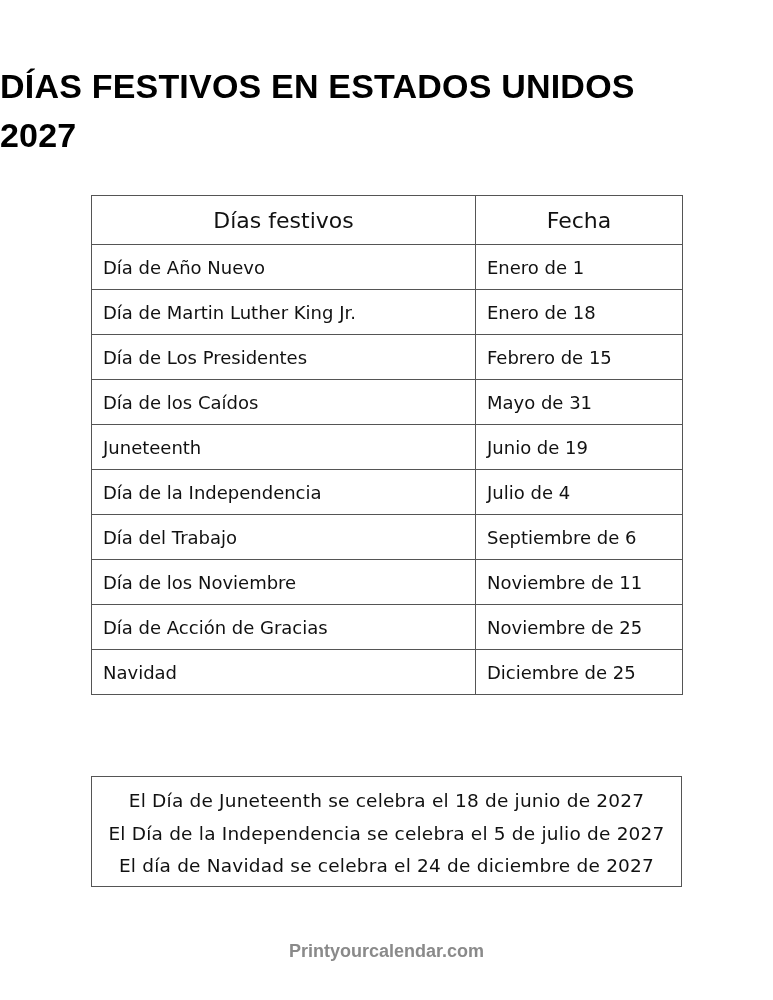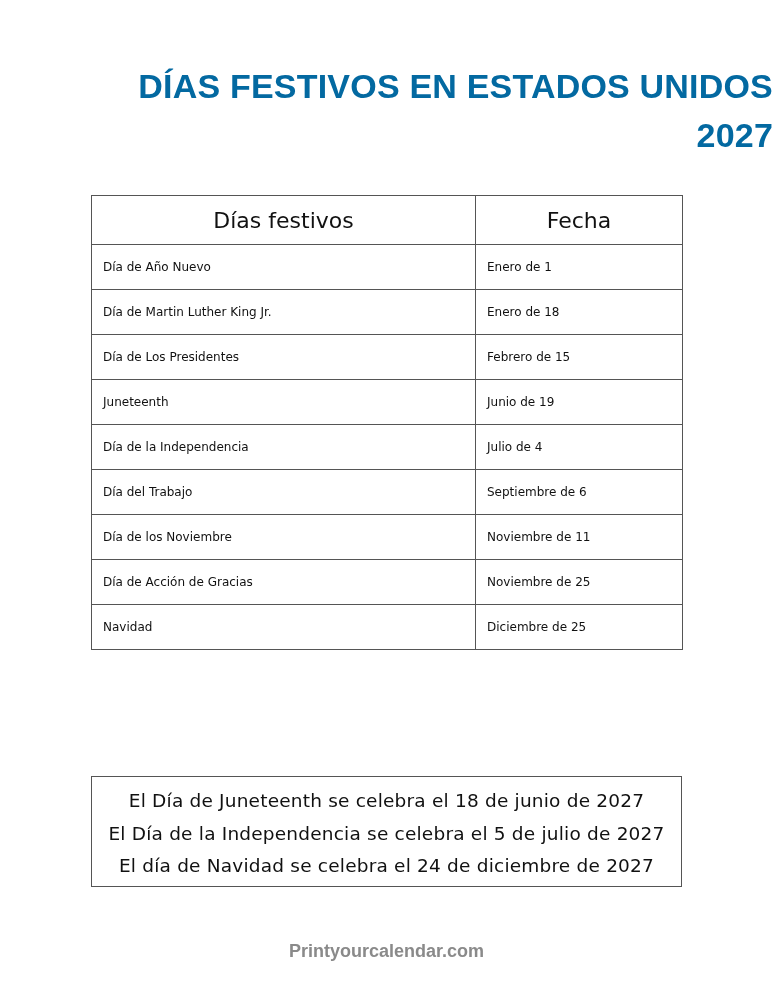--- a/index.html
+++ b/index.html
@@ -1,31 +1,31 @@
 <!DOCTYPE html>
 <html><head>
 <meta charset="utf-8">
 <style>
   html, body { margin: 0; padding: 0; }
   body {
     width: 773px; height: 1000px; background: #ffffff; position: relative;
     font-family: "DejaVu Sans", sans-serif; color: #111111; overflow: hidden;
   }
   .title {
-    position: absolute; left: 0; top: 62px; width: 773px; text-align: right;
+    position: absolute; left: 0; top: 62px; width: 773px; text-align: left;
     font-family: "Liberation Sans", sans-serif; font-weight: 700; font-size: 34px;
-    line-height: 49px; letter-spacing: 0.2px; color: #0369a1;
+    line-height: 49px; letter-spacing: 0.2px; color: #000000;
   }
   .holiday-table {
     position: absolute; left: 91px; top: 195px; width: 592px;
     border-collapse: collapse; table-layout: fixed; border-radius: 21px;
   }
   .holiday-table td, .holiday-table th {
     border: 1.5px solid #555555; padding: 0 0 0 11px; text-align: left;
-    font-weight: 400; font-size: 12px; color: #111111; height: 44px;
+    font-weight: 400; font-size: 18px; color: #111111; height: 44px;
     white-space: nowrap;
   }
   .holiday-table th { height: 48px; text-align: center; padding: 0; font-size: 22px; }
   .col-name { width: 384px; }
   .notes {
     position: absolute; left: 91px; top: 776px; width: 591px; height: 111px;
     border: 1.5px solid #555555; box-sizing: border-box; text-align: center;
     padding-top: 8px;
   }
   .notes div { font-size: 18.5px; line-height: 32.5px; white-space: nowrap; letter-spacing: 0.2px; }
@@ -60,20 +60,24 @@
       </tr>
     <tr>
         <td>Día de Martin Luther King Jr.</td>
         <td>Enero de 18</td>
       </tr>
     <tr>
         <td>Día de Los Presidentes</td>
         <td>Febrero de 15</td>
       </tr>
     <tr>
+        <td>Día de los Caídos</td>
+        <td>Mayo de 31</td>
+      </tr>
+    <tr>
         <td>Juneteenth</td>
         <td>Junio de 19</td>
       </tr>
     <tr>
         <td>Día de la Independencia</td>
         <td>Julio de 4</td>
       </tr>
     <tr>
         <td>Día del Trabajo</td>
         <td>Septiembre de 6</td>

